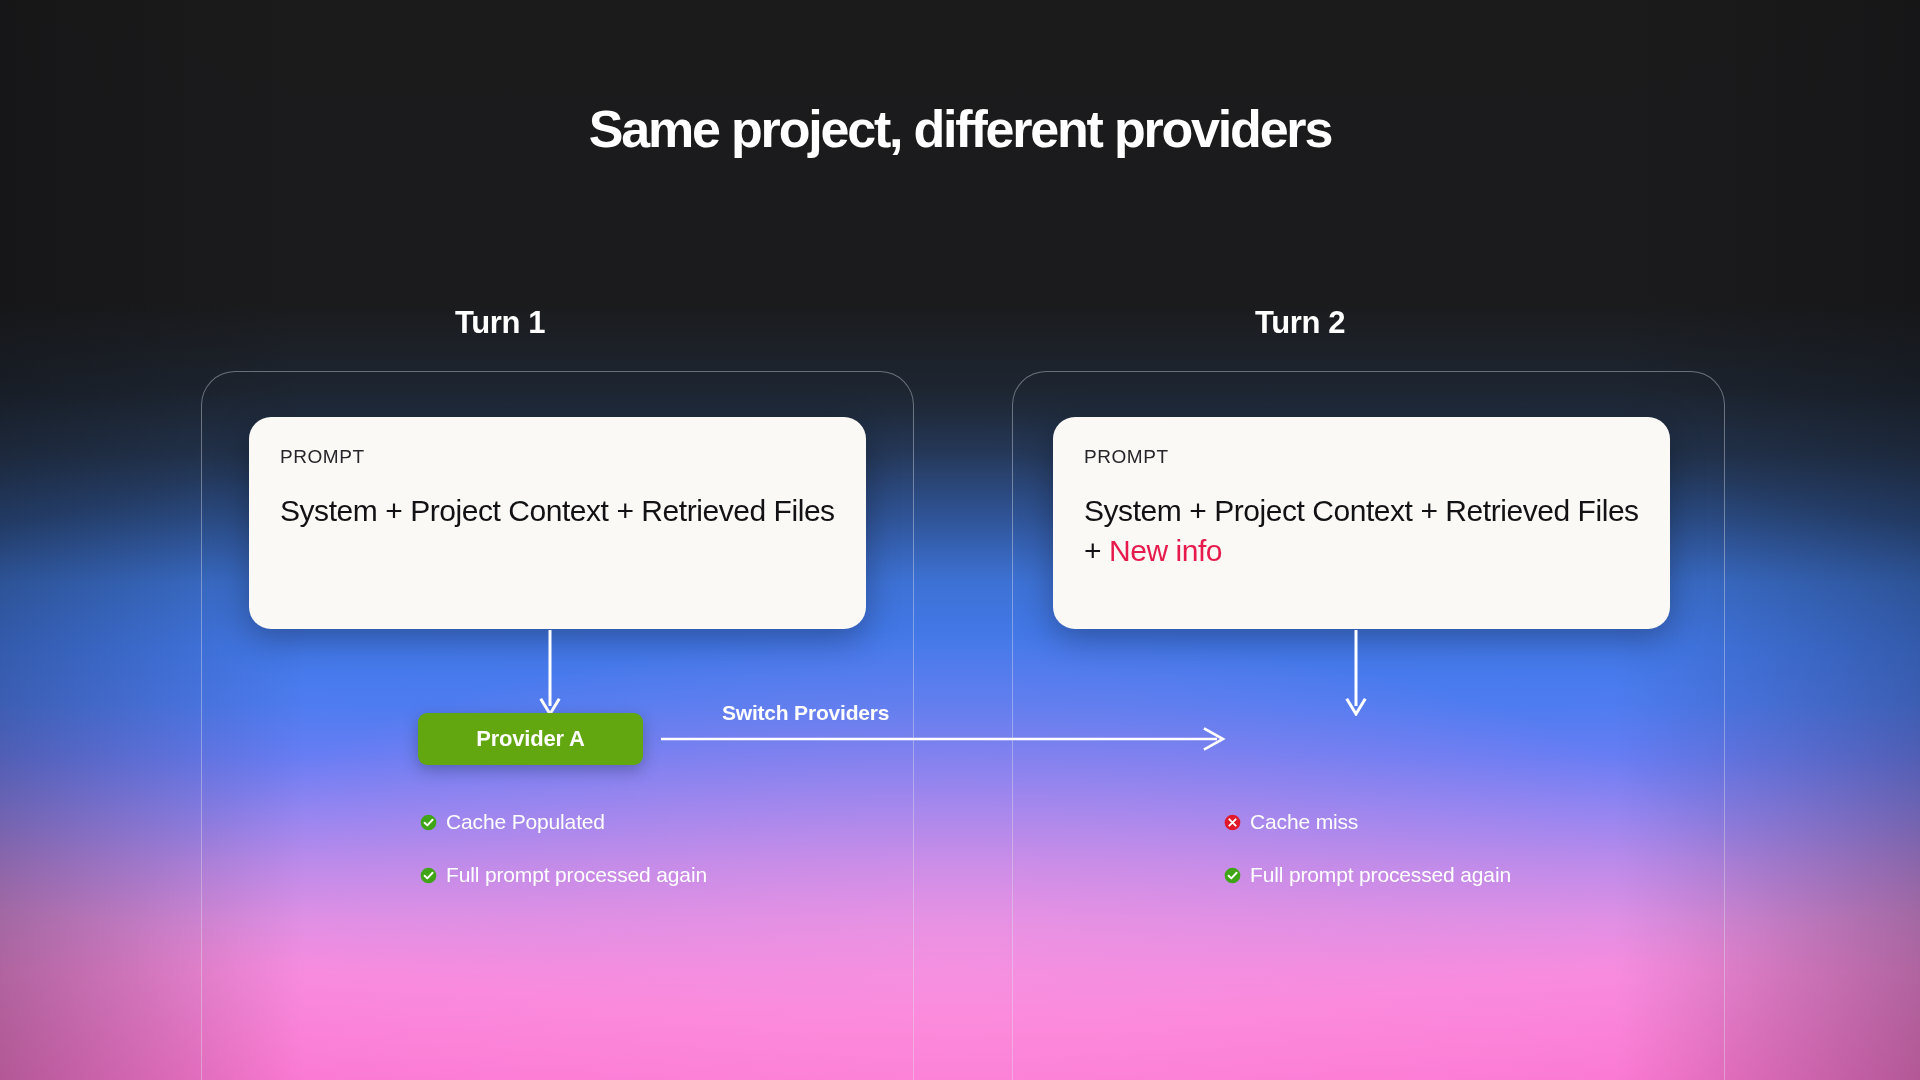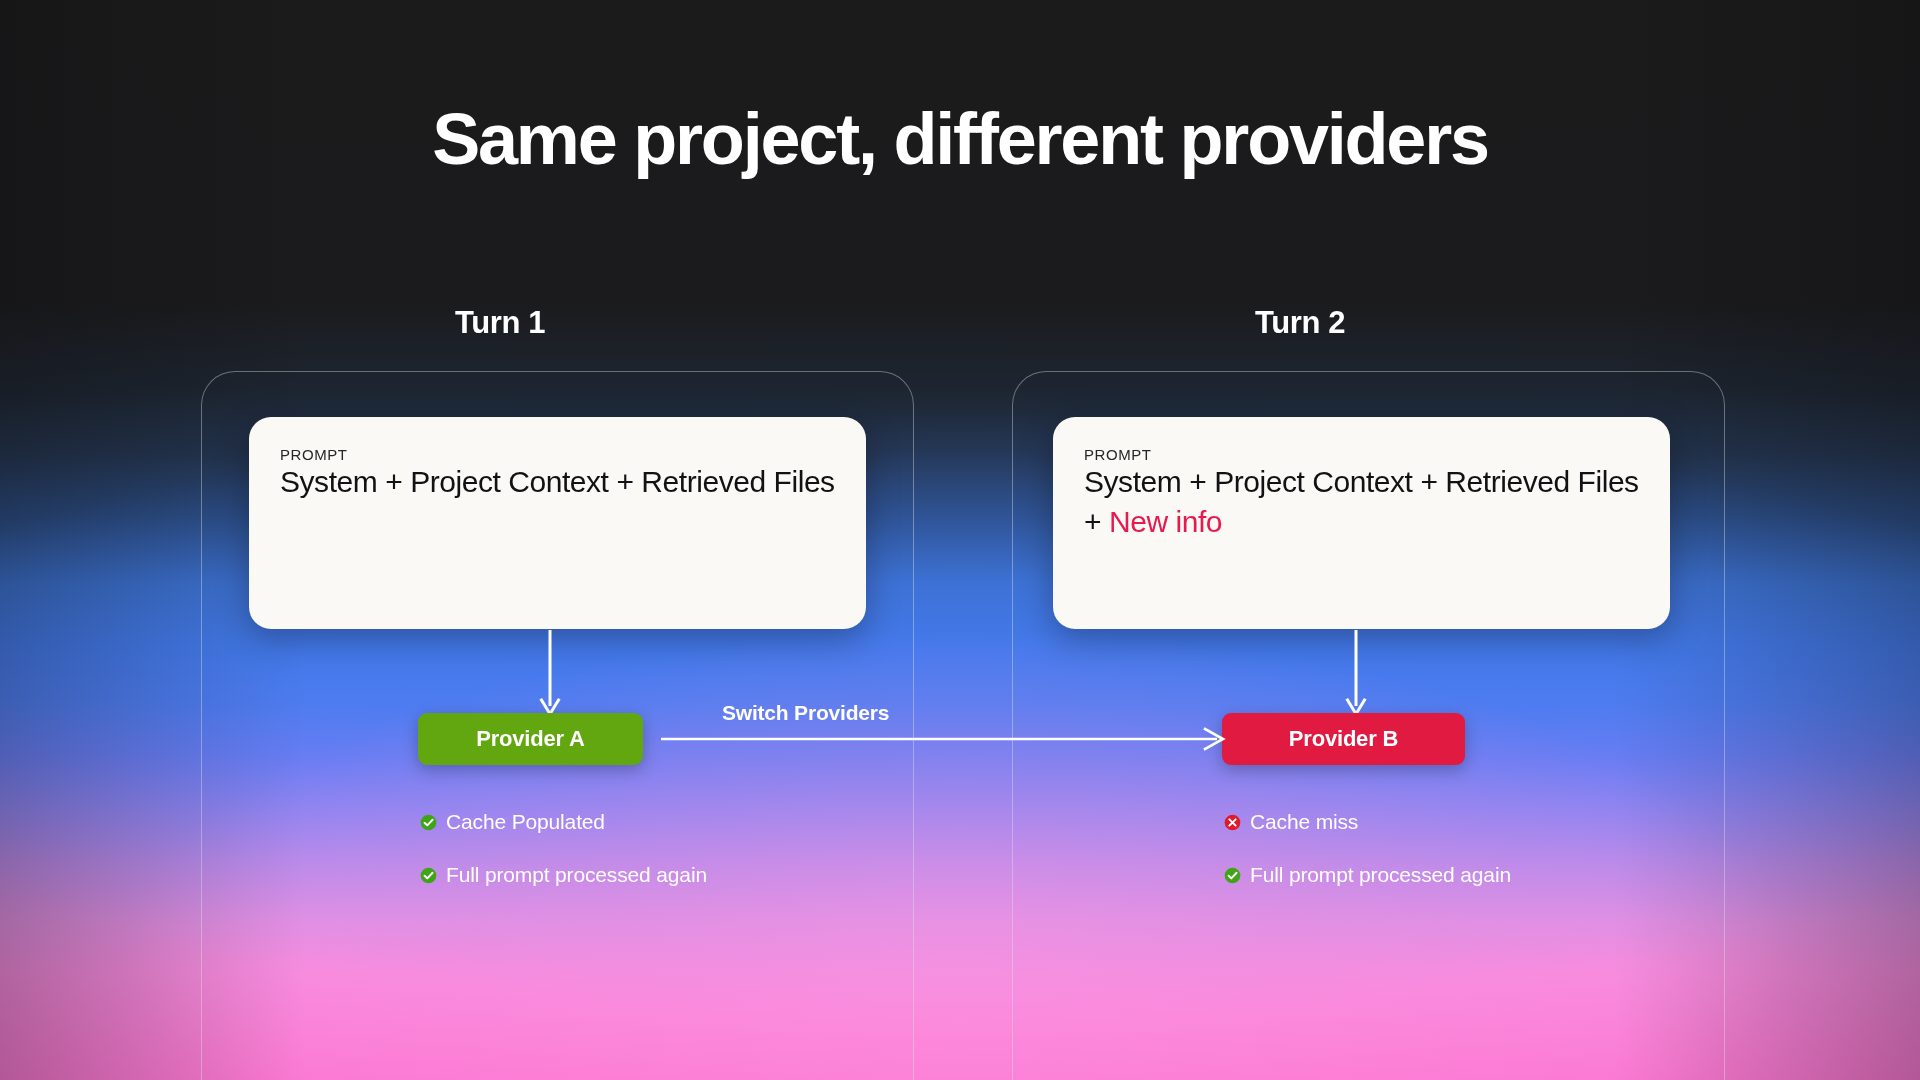--- a/index.html
+++ b/index.html
@@ -53,21 +53,21 @@
       linear-gradient(to right, rgba(12,12,14,0.30) 0%, rgba(12,12,14,0.0) 16%, rgba(12,12,14,0.0) 84%, rgba(12,12,14,0.30) 100%);
   }
 
   
   .title {
     position:absolute;
     left:0; top:103px;
     width:1920px;
     text-align:center;
     color:#ffffff;
-    font-size:72px;
+    font-size:52px;
     font-weight:700;
     letter-spacing:-2.2px;
     line-height:1.0;
     white-space:nowrap;
   }
 
   
   .turn-label {
     position:absolute;
     color:#ffffff;
@@ -97,24 +97,25 @@
     background:#faf9f6;
     border-radius:22px;
     padding:30px 31px 0 31px;
     box-shadow:0 10px 34px rgba(0,0,0,0.30);
   }
   #prompt-card-1 { left:249px; top:417px; width:617px; height:212px; }
   #prompt-card-2 { left:1053px; top:417px; width:617px; height:212px; }
 
   .prompt-eyebrow {
     color:#26262a;
-    font-size:15px;
+    font-size:19px;
     font-weight:400;
     letter-spacing:0.55px;
     line-height:1;
+    margin-bottom:25px;
   }
   .prompt-body {
     color:#121214;
     font-size:30px;
     font-weight:400;
     line-height:1.33;
     letter-spacing:-0.45px;
   }
   .accent-new { color:#e61a4d;margin-top:23px; }
 
@@ -219,23 +220,20 @@
     <path d="M 4.5 70 L 13 84 L 21.5 70" fill="none" stroke="#ffffff" stroke-width="3" stroke-linecap="square"></path>
   </svg>
   <svg class="v-arrow" id="v-arrow-2" viewBox="0 0 26 86">
     <line x1="13" y1="0" x2="13" y2="76" stroke="#ffffff" stroke-width="3"></line>
     <path d="M 4.5 70 L 13 84 L 21.5 70" fill="none" stroke="#ffffff" stroke-width="3" stroke-linecap="square"></path>
   </svg>
 
   <div class="provider-pill" id="provider-a-pill">
     <span>Provider A</span>
   </div>
-  <div class="provider-pill" id="provider-b-pill">
-    <span>Provider B</span>
-  </div>
 
   <div id="switch-providers-label">Switch Providers</div>
   <svg id="switch-providers-arrow" viewBox="0 0 566 28">
     <line x1="0" y1="14" x2="556" y2="14" stroke="#ffffff" stroke-width="2.6"></line>
     <path d="M 544 4 L 562 14 L 544 24" fill="none" stroke="#ffffff" stroke-width="2.6" stroke-linecap="square"></path>
   </svg>
 
   <div class="status-list" id="status-list-a">
     <div class="status-row">
       <svg class="status-icon" viewBox="0 0 20 20">

